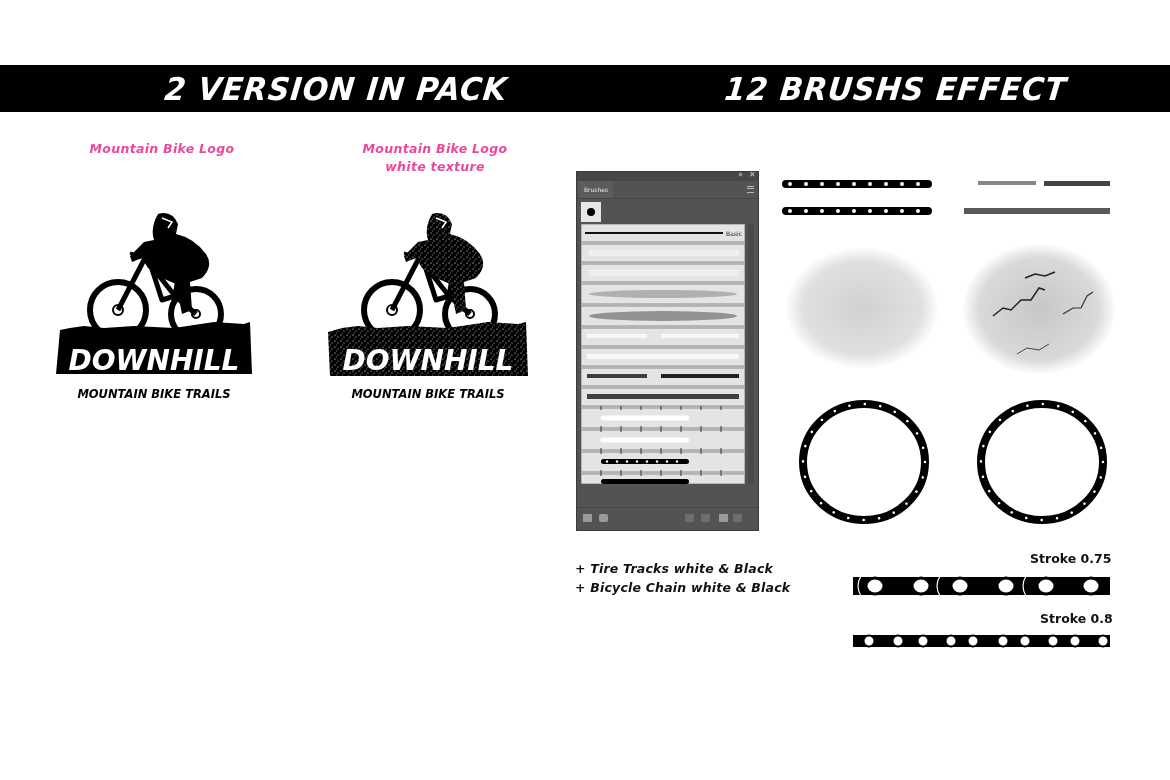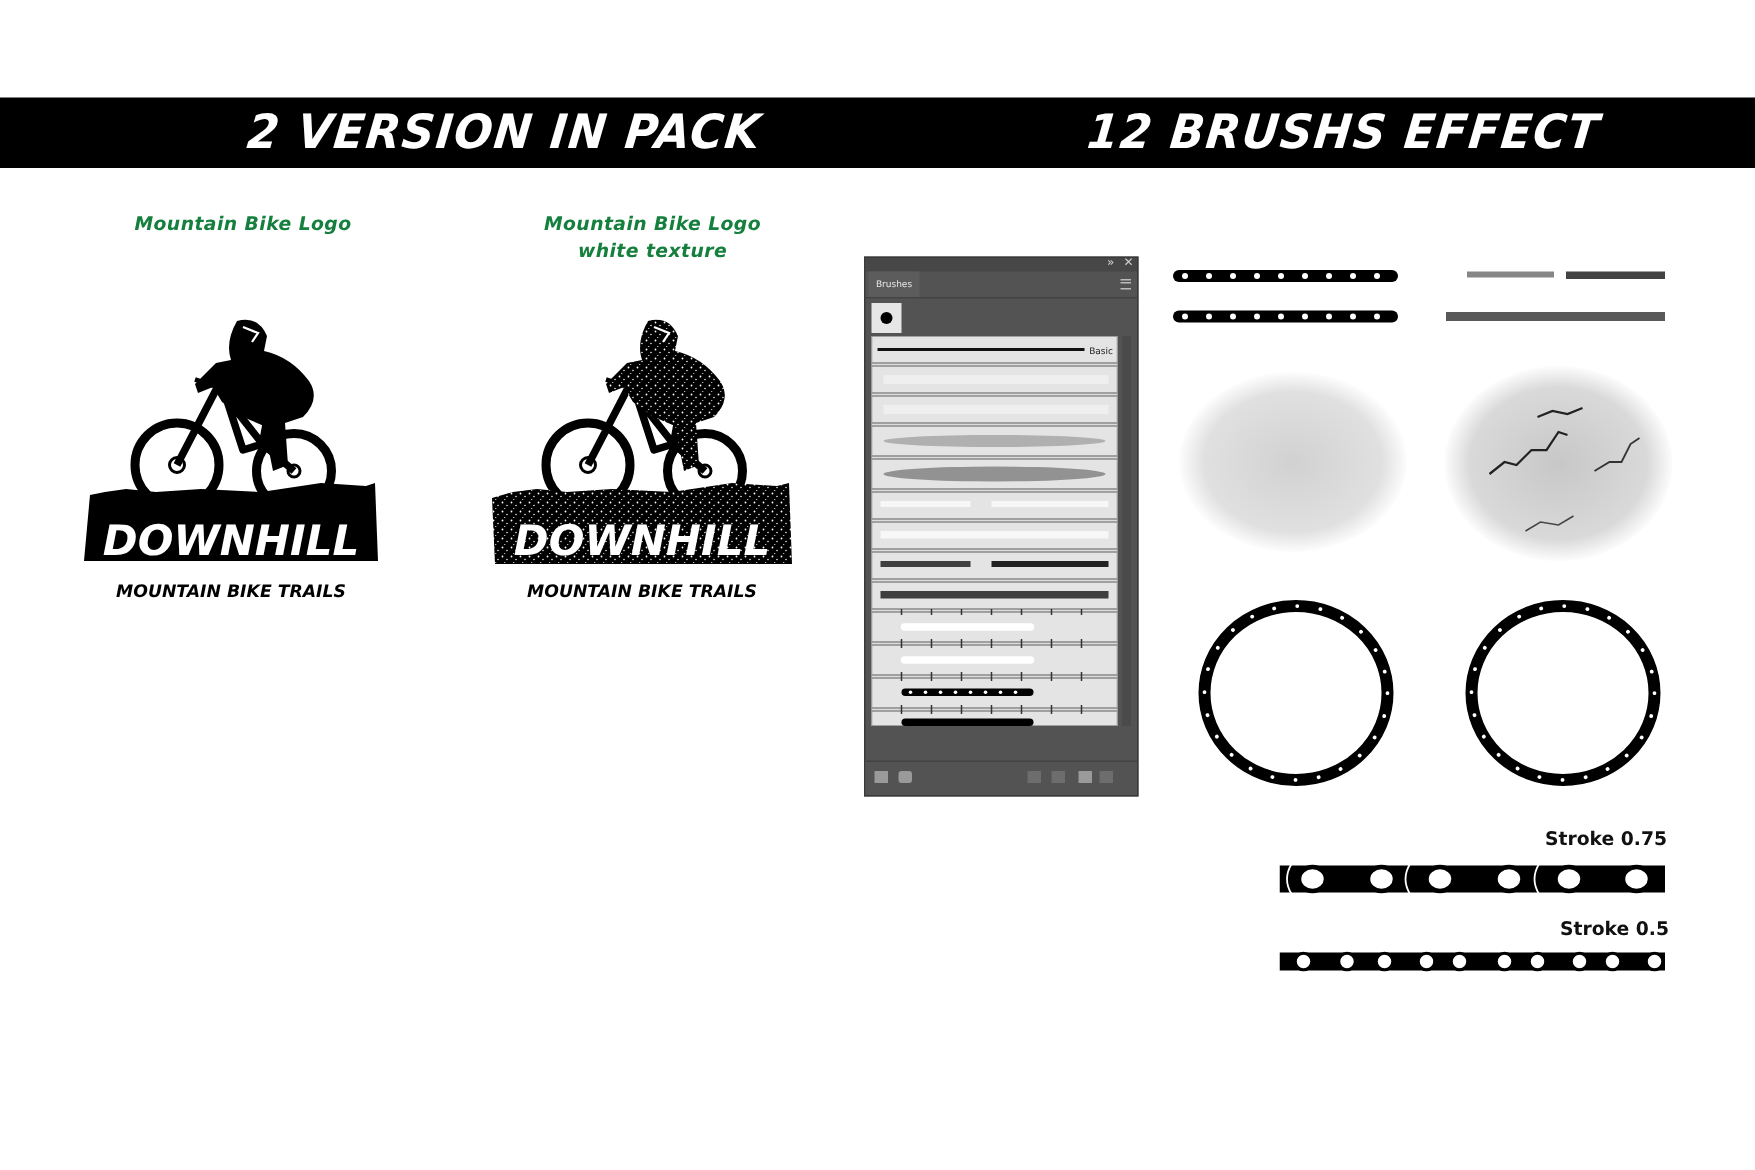--- a/index.html
+++ b/index.html
@@ -1,19 +1,19 @@
 <!DOCTYPE html>
 <html><head>
 <meta charset="utf-8">
 <style>
   html,body{margin:0;padding:0;background:#fff;}
   body{width:1170px;height:780px;position:relative;overflow:hidden;font-family:"DejaVu Sans",sans-serif;}
   .banner{position:absolute;left:0;top:65px;width:1170px;height:47px;background:#000;}
   .banner-title{position:absolute;top:0;height:47px;line-height:47px;color:#fff;font-family:"DejaVu Sans",sans-serif;font-weight:bold;font-style:italic;font-size:30px;letter-spacing:1px;transform:skewX(-6deg) scaleY(1.05);white-space:nowrap;}
-  .caption{position:absolute;font-family:"DejaVu Sans",sans-serif;font-weight:bold;font-style:italic;font-size:12.5px;color:#15803d;text-align:center;line-height:18px;letter-spacing:.3px;}
+  .caption{position:absolute;font-family:"DejaVu Sans",sans-serif;font-weight:bold;font-style:italic;font-size:12.5px;color:#ec4899;text-align:center;line-height:18px;letter-spacing:.3px;}
   .logo{position:absolute;}
   .panel{position:absolute;left:576px;top:171px;width:181px;height:358px;background:#535353;border:1px solid #3a3a3a;}
   .panel-topbar{position:absolute;left:0;top:0;width:181px;height:9px;background:#474747;}
   .panel-ctl{position:absolute;top:-2px;font-size:8px;color:#cfcfcf;}
   .panel-tab{position:absolute;left:2px;top:9px;width:34px;height:17px;background:#5c5c5c;color:#e8e8e8;font-size:6px;line-height:17px;text-align:center;}
   .panel-menu{position:absolute;right:4px;top:14px;width:7px;height:5px;border-top:1px solid #bbb;border-bottom:1px solid #bbb;}
   .panel-menu:after{content:"";position:absolute;left:0;top:1px;width:7px;height:1px;background:#bbb;}
   .panel-sep{position:absolute;left:0;top:26px;width:181px;height:1px;background:#444;}
   .brush-dot-cell{position:absolute;left:4px;top:30px;width:20px;height:20px;background:#e6e6e6;}
   .brush-dot{position:absolute;left:6px;top:6px;width:8px;height:8px;border-radius:50%;background:#000;}
@@ -242,40 +242,42 @@
 <svg style="position:absolute;left:797px;top:400px;" width="135" height="125" viewBox="0 0 135 125">
   <ellipse cx="67" cy="62" rx="61" ry="58" fill="none" stroke="#000" stroke-width="8"></ellipse>
   <ellipse cx="67" cy="62" rx="61" ry="58" fill="none" stroke="#fff" stroke-width="2.5" stroke-dasharray="0.1 15.5" stroke-linecap="round"></ellipse>
 </svg>
 <svg style="position:absolute;left:975px;top:400px;" width="135" height="125" viewBox="0 0 135 125">
   <ellipse cx="67" cy="62" rx="61" ry="58" fill="none" stroke="#000" stroke-width="8"></ellipse>
   <ellipse cx="67" cy="62" rx="61" ry="58" fill="none" stroke="#fff" stroke-width="2.5" stroke-dasharray="0.1 15.5" stroke-linecap="round"></ellipse>
 </svg>
 
 <div class="bullets">
+  <div>+ Tire Tracks white &amp; Black</div>
+  <div>+ Bicycle Chain white &amp; Black</div>
 </div>
 
 <div class="stroke-label" style="left:1030px;top:551px;">Stroke 0.75</div>
 <svg style="position:absolute;left:853px;top:572px;" width="257" height="28" viewBox="0 0 257 28">
   <rect x="0" y="5" width="257" height="18" fill="#000"></rect>
   <g fill="#fff" stroke="#000" stroke-width="3">
     <ellipse cx="22" cy="14" rx="9" ry="8"></ellipse>
       <ellipse cx="68" cy="14" rx="9" ry="8"></ellipse>
     <ellipse cx="107" cy="14" rx="9" ry="8"></ellipse>
       <ellipse cx="153" cy="14" rx="9" ry="8"></ellipse>
     <ellipse cx="193" cy="14" rx="9" ry="8"></ellipse>
       <ellipse cx="238" cy="14" rx="9" ry="8"></ellipse>
   </g>
   <g fill="none" stroke="#fff" stroke-width="1.2">
     <path d="M 87 4 q -6 10 0 20"></path>
       <path d="M 173 4 q -6 10 0 20"></path>
       <path d="M 8 4 q -6 10 0 20"></path>
   </g>
 </svg>
-<div class="stroke-label" style="left:1040px;top:611px;">Stroke 0.5</div>
+<div class="stroke-label" style="left:1040px;top:611px;">Stroke 0.8</div>
 <svg style="position:absolute;left:853px;top:631px;" width="257" height="20" viewBox="0 0 257 20">
   <rect x="0" y="4" width="257" height="12" fill="#000"></rect>
   <g fill="#fff" stroke="#000" stroke-width="2">
     <circle cx="16" cy="10" r="5.5"></circle>
       <circle cx="45" cy="10" r="5.5"></circle>
     <circle cx="70" cy="10" r="5.5"></circle>
       <circle cx="98" cy="10" r="5.5"></circle>
     <circle cx="120" cy="10" r="5.5"></circle>
       <circle cx="150" cy="10" r="5.5"></circle>
     <circle cx="172" cy="10" r="5.5"></circle>

